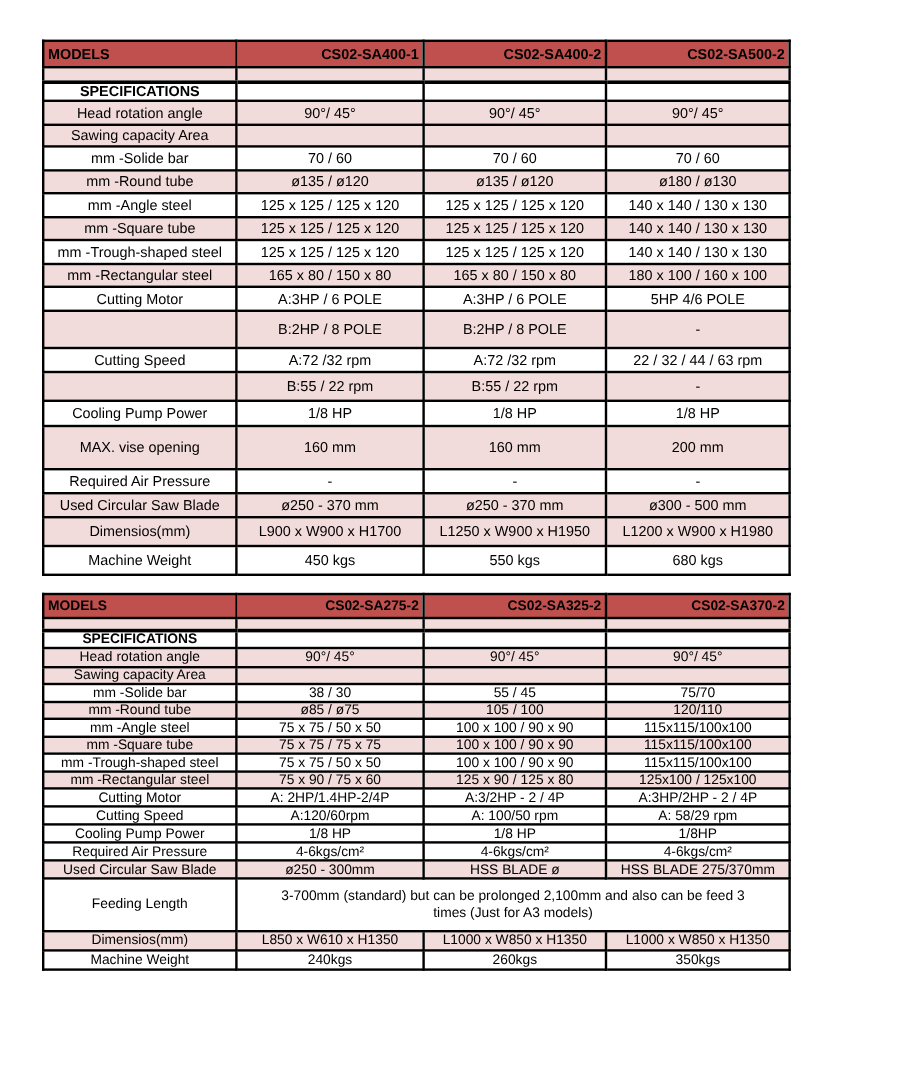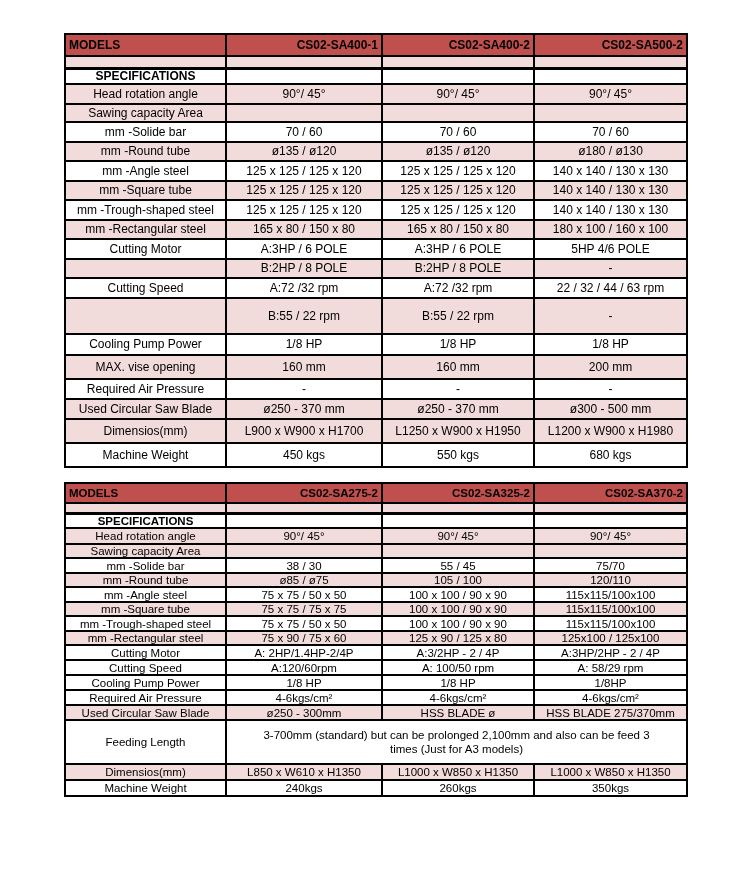--- a/index.html
+++ b/index.html
@@ -2,21 +2,21 @@
 <html><head>
 <meta charset="utf-8">
 <style>
   html, body { margin:0; padding:0; }
   body {
     width:750px; height:896px; background:#ffffff;
     font-family:"Liberation Sans", sans-serif; color:#000;
   }
   table {
     border-collapse:collapse; table-layout:fixed; width:622px;
-    margin-left:64px;
+    margin-left:35px;
     border-radius:25px;
   }
   #t1 { margin-top:33px; }
   #t2 { margin-top:14px; }
   th, td {
     border:2px solid #000; padding:0 3px;
     font-size:12px; line-height:1.05;
     overflow:hidden; white-space:nowrap; vertical-align:middle;
   }
   th { font-weight:bold; text-align:right; background:#C0504D; }
@@ -106,45 +106,45 @@
         <td class="val">165 x 80 / 150 x 80</td>
         <td class="val">165 x 80 / 150 x 80</td>
         <td class="val">180 x 100 / 160 x 100</td>
       </tr>
   <tr class="white" style="height:20px">
         <td class="lbl">Cutting Motor</td>
         <td class="val">A:3HP / 6 POLE</td>
         <td class="val">A:3HP / 6 POLE</td>
         <td class="val">5HP 4/6 POLE</td>
       </tr>
-  <tr class="pink" style="height:19px">
+  <tr class="pink" style="height:31px">
         <td class="lbl"></td>
         <td class="val">B:2HP / 8 POLE</td>
         <td class="val">B:2HP / 8 POLE</td>
         <td class="val">-</td>
       </tr>
   <tr class="white" style="height:20px">
         <td class="lbl">Cutting Speed</td>
         <td class="val">A:72 /32 rpm</td>
         <td class="val">A:72 /32 rpm</td>
         <td class="val">22 / 32 / 44 / 63 rpm</td>
       </tr>
-  <tr class="pink" style="height:36px">
+  <tr class="pink" style="height:24px">
         <td class="lbl"></td>
         <td class="val">B:55 / 22 rpm</td>
         <td class="val">B:55 / 22 rpm</td>
         <td class="val">-</td>
       </tr>
   <tr class="white" style="height:21px">
         <td class="lbl">Cooling Pump Power</td>
         <td class="val">1/8 HP</td>
         <td class="val">1/8 HP</td>
         <td class="val">1/8 HP</td>
       </tr>
-  <tr class="pink" style="height:24px">
+  <tr class="pink" style="height:36px">
         <td class="lbl">MAX. vise opening</td>
         <td class="val">160 mm</td>
         <td class="val">160 mm</td>
         <td class="val">200 mm</td>
       </tr>
   <tr class="white" style="height:20px">
         <td class="lbl">Required Air Pressure</td>
         <td class="val">-</td>
         <td class="val">-</td>
         <td class="val">-</td>

